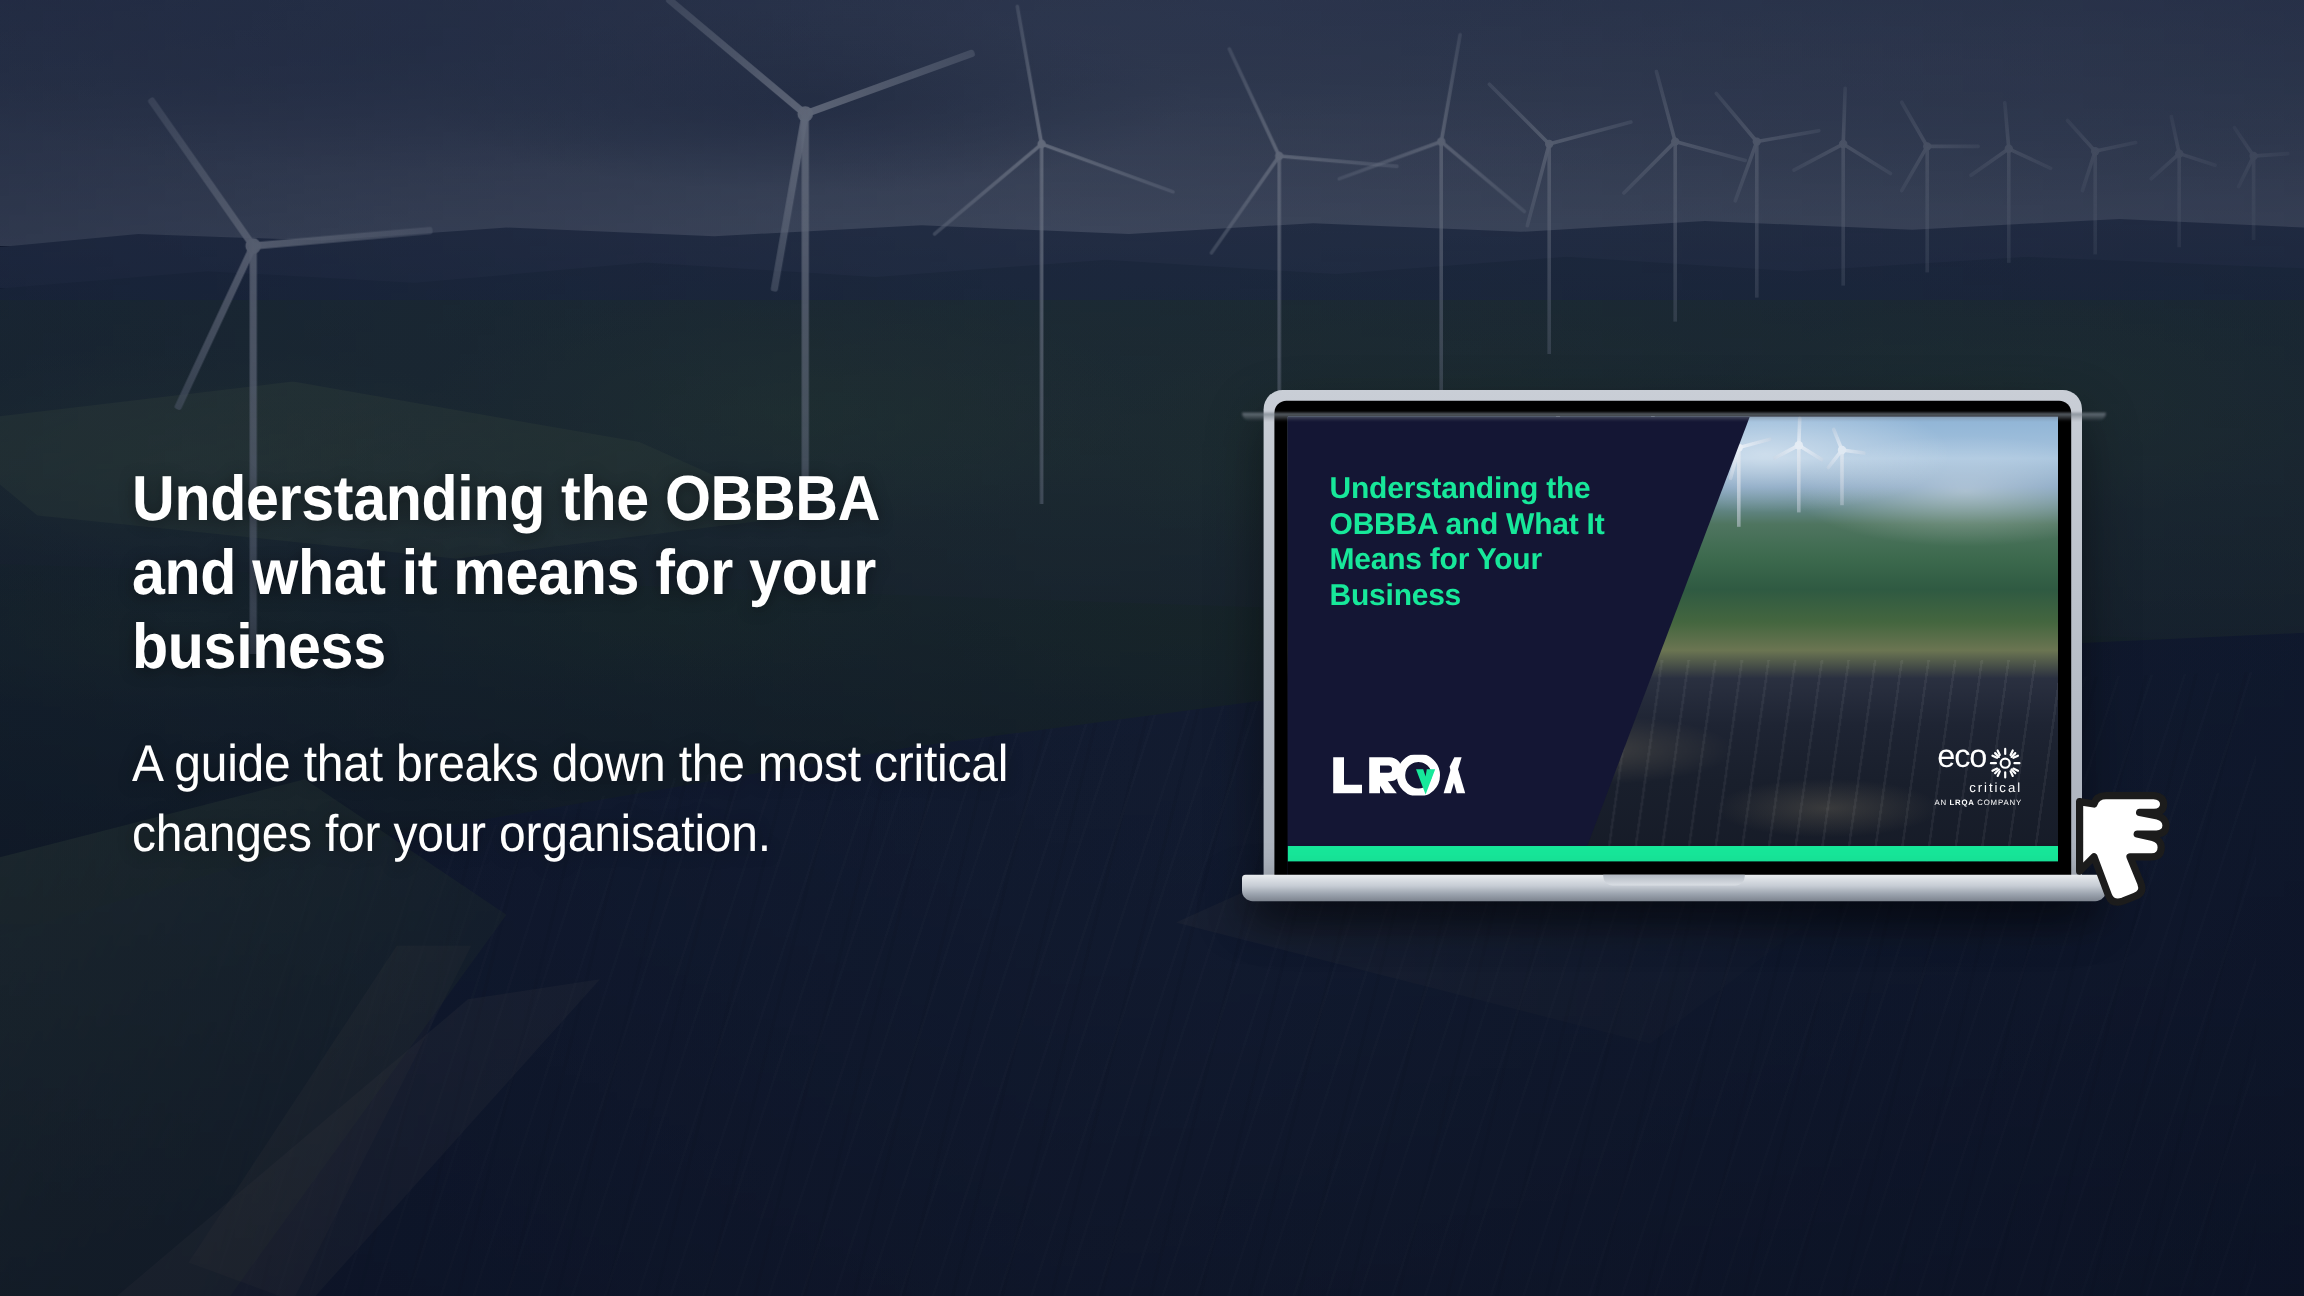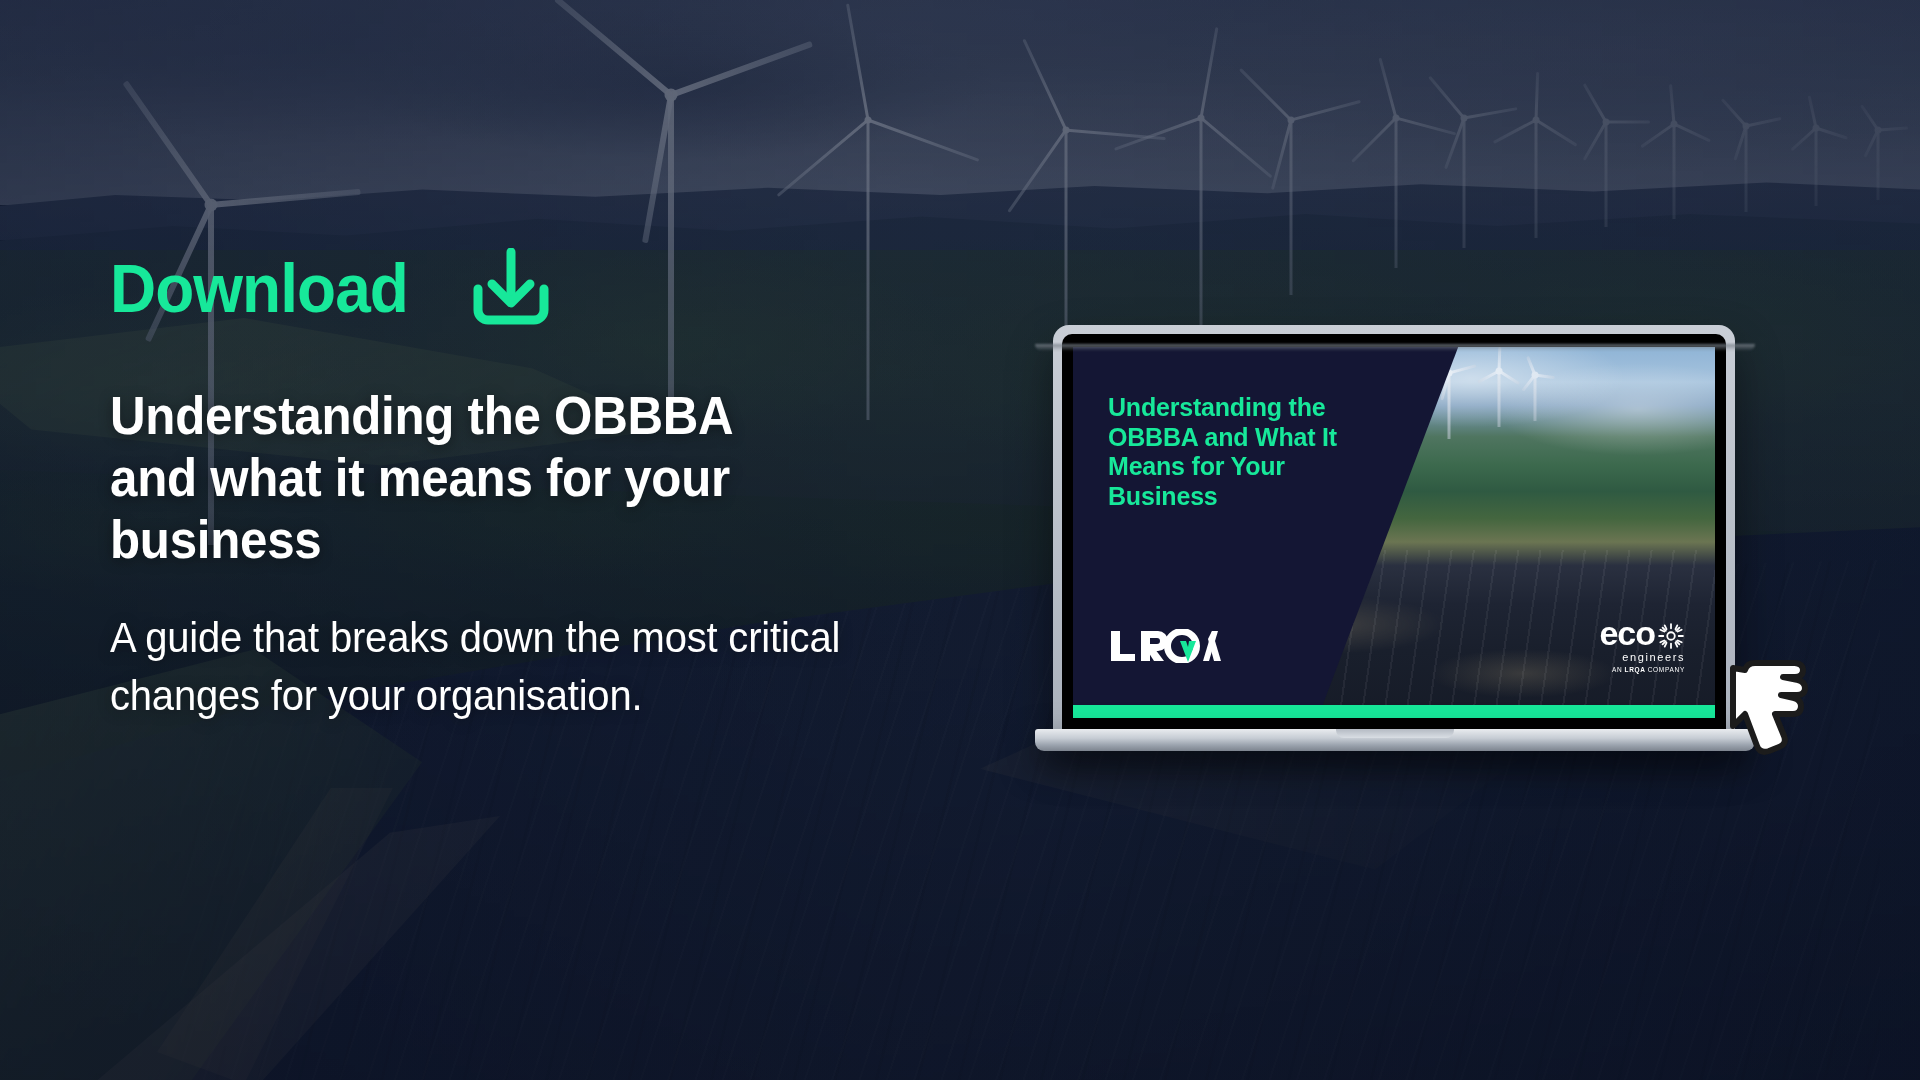--- a/index.html
+++ b/index.html
@@ -233,21 +233,21 @@
   }
 
   
   .lrqa { position:absolute; left:35px; bottom:74px; }
   .lrqa svg { display:block; }
 
   
   .ecologo { position:absolute; right:30px; bottom:64px; text-align:right; }
   .ecologo-top { display:flex; align-items:flex-start; justify-content:flex-end; gap:2px; }
   .ecologo-word {
-    font-size:34px; font-weight:700; color:#ffffff; line-height:.9;
+    font-size:27px; font-weight:400; color:#ffffff; line-height:.9;
     letter-spacing:-1px;
   }
   .ecologo-burst { width:28px; height:28px; margin-top:4px; }
   .ecologo-sub {
     font-size:11px; color:#ffffff; letter-spacing:1.6px; margin-top:1px; font-weight:400;
   }
   .ecologo-tag {
     font-size:6.5px; color:#ffffff; letter-spacing:.7px; margin-top:3px;
     display:flex; align-items:center; justify-content:flex-end; gap:2px;
   }
@@ -395,28 +395,20 @@
           <div class="blade" style="height: 30px; transform: translateX(-50%) rotate(266deg);"></div>
           <div class="hub"></div>
         </div>
       </div>
 
     <div class="bg-grade"></div>
   </div>
 
   <div class="copy">
 
-    <div class="download-row">
-      <div class="download-word">Download</div>
-      <svg class="download-icon" viewBox="0 0 84 80" fill="none">
-        <path d="M42 4 V50" stroke="#17e89a" stroke-width="9" stroke-linecap="round"></path>
-        <path d="M23 36 L42 55 L61 36" stroke="#17e89a" stroke-width="9" stroke-linecap="round" stroke-linejoin="round"></path>
-        <path d="M9 41 V62 a10 10 0 0 0 10 10 H65 a10 10 0 0 0 10 -10 V41" stroke="#17e89a" stroke-width="9" stroke-linecap="round" stroke-linejoin="round"></path>
-      </svg>
-    </div>
 
     <div class="headline">Understanding the OBBBA and what it means for your business</div>
 
     <div class="subcopy">A guide that breaks down the most critical changes for your organisation.</div>
   </div>
 
   <div class="laptop">
 
     <div class="lid">
       <div class="bezel">
@@ -496,21 +488,21 @@
                     <path d="M4.8 29 L10.3 26.4"></path>
                       <path d="M29.7 13.6 L35.2 11"></path>
                     <path d="M4.8 11 L10.3 13.6"></path>
                       <path d="M29.7 26.4 L35.2 29"></path>
                     <path d="M11 35.2 L13.6 29.7"></path>
                       <path d="M26.4 10.3 L29 4.8"></path>
                   </g>
                   <circle cx="20" cy="20" r="5.4" stroke="#ffffff" stroke-width="2.6" fill="none"></circle>
                 </svg>
               </div>
-              <div class="ecologo-sub">engineers</div>
+              <div class="ecologo-sub">critical</div>
               <div class="ecologo-tag">
                 <span>AN </span>
                 <b>LRQA</b>
                 <span> COMPANY</span>
               </div>
             </div>
 
             <div class="slide-bar"></div>
             <div class="slide-black-foot"></div>
           </div>

